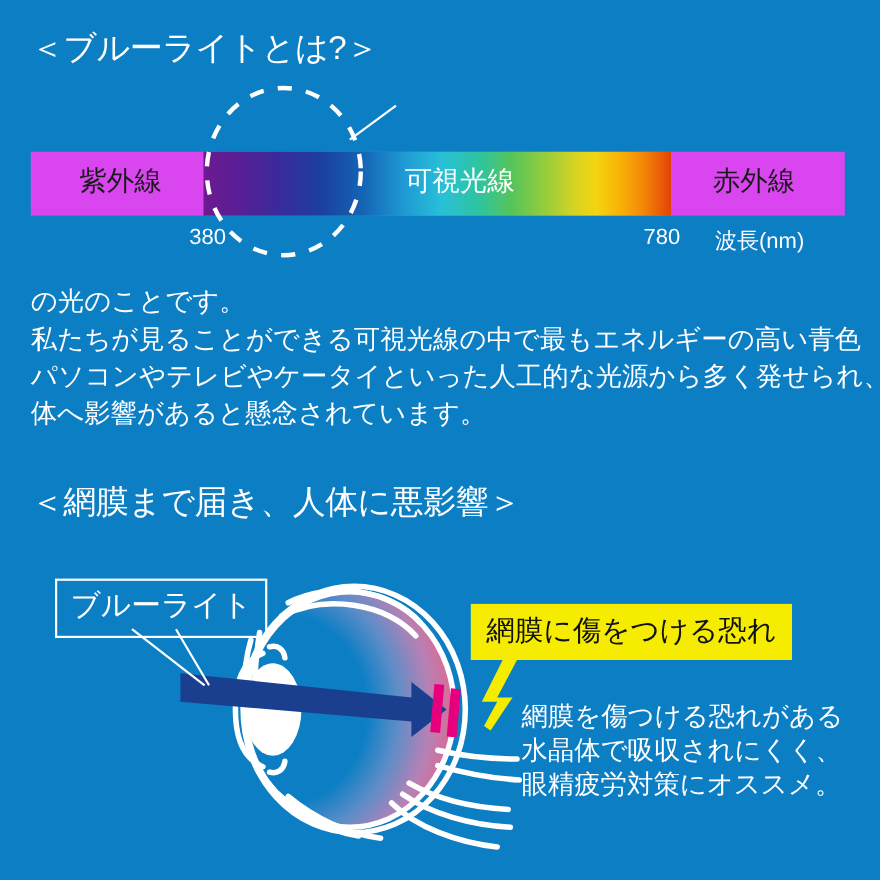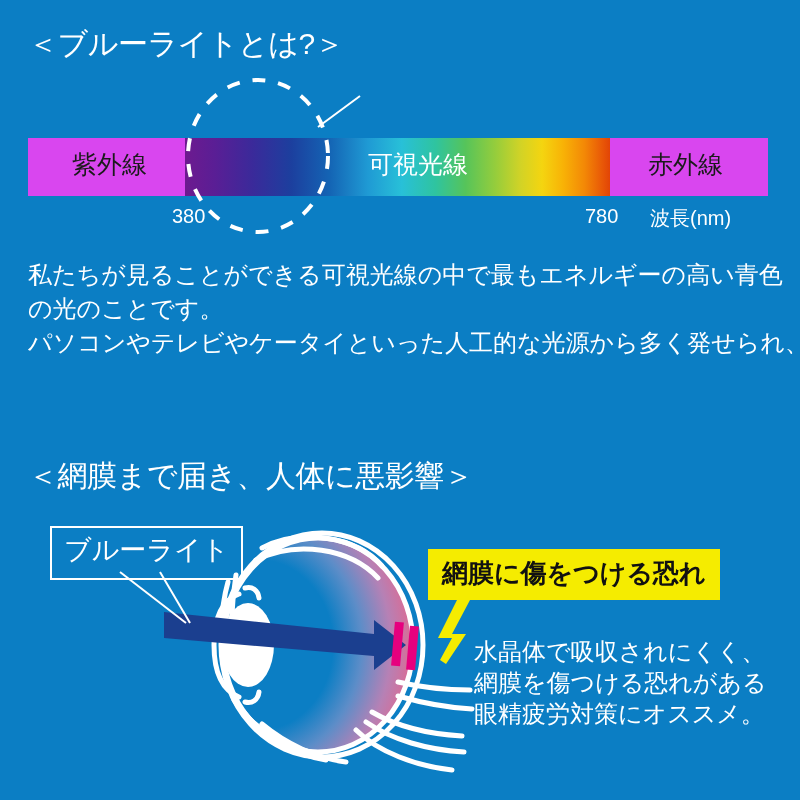--- a/index.html
+++ b/index.html
@@ -105,21 +105,21 @@
     left: 28px;
     top: 258px;
     width: 752px;
     font-size: 24px;
     line-height: 34px;
     color: #ffffff;
   }
   #body-text div { white-space: nowrap; }
 
   
-  #heading2 { left: 28px; top: 456px; }
+  #heading2 { left: 28px; top: 436px; }
   #heading1 { left: 28px; top: 24px; }
 
   
   #bl-box {
     left: 50px;
     top: 526px;
     padding: 4px 12px 10px 12px;
     border: 2px solid #ffffff;
     font-size: 27px;
     color: #ffffff;
@@ -127,21 +127,21 @@
     background: transparent;
   }
 
   
   #warn-box {
     left: 428px;
     top: 549px;
     background: #f5ec00;
     padding: 7px 14px 9px 14px;
     font-size: 26px;
-    font-weight: bold;
+    font-weight: normal;
     color: #111111;
     white-space: nowrap;
   }
 
   
   #side-text {
     left: 474px;
     top: 636px;
     font-size: 24px;
     line-height: 31px;
@@ -176,23 +176,24 @@
   <div class="axis-num" id="num-780">780</div>
   <div class="axis-num" id="axis-unit">波長(nm)</div>
 
 
   <svg class="layer" id="spectrum-svg" viewBox="0 0 800 800">
     <ellipse cx="258" cy="156" rx="70" ry="76" fill="none" stroke="#ffffff" stroke-width="4" stroke-dasharray="13 13" stroke-linecap="butt"></ellipse>
     <path d="M 318 127 L 360 96" fill="none" stroke="#ffffff" stroke-width="2"></path>
   </svg>
 
   <div class="abs" id="body-text">
+    <div>の光のことです。</div>
     <div>私たちが見ることができる可視光線の中で最もエネルギーの高い青色</div>
-    <div>の光のことです。</div>
     <div>パソコンやテレビやケータイといった人工的な光源から多く発せられ、人</div>
+    <div>体へ影響があると懸念されています。</div>
   </div>
 
   <div class="abs section-title" id="heading2">＜網膜まで届き、人体に悪影響＞</div>
 
   <svg class="layer" id="eye-svg" viewBox="0 0 800 800">
     <defs>
       <radialGradient id="eyeGrad" cx="0.18" cy="0.5" r="0.95">
         <stop offset="0%" stop-color="#0b7ec4"></stop>
         <stop offset="42%" stop-color="#0b7ec4"></stop>
         <stop offset="58%" stop-color="#5d8dc8"></stop>
@@ -255,18 +256,18 @@
     </g>
 
     <path d="M 470 600 L 452 634 L 466 634 L 446 664 L 440 660 L 452 638 L 438 638 L 458 598 Z" fill="#f5ec00"></path>
   </svg>
 
   <div class="abs" id="bl-box">ブルーライト</div>
 
   <div class="abs" id="warn-box">網膜に傷をつける恐れ</div>
 
   <div class="abs" id="side-text">
+    <div>網膜を傷つける恐れがある</div>
     <div>水晶体で吸収されにくく、</div>
-    <div>網膜を傷つける恐れがある</div>
     <div>眼精疲労対策にオススメ。</div>
   </div>
 
 </div>
 
 </body></html>

